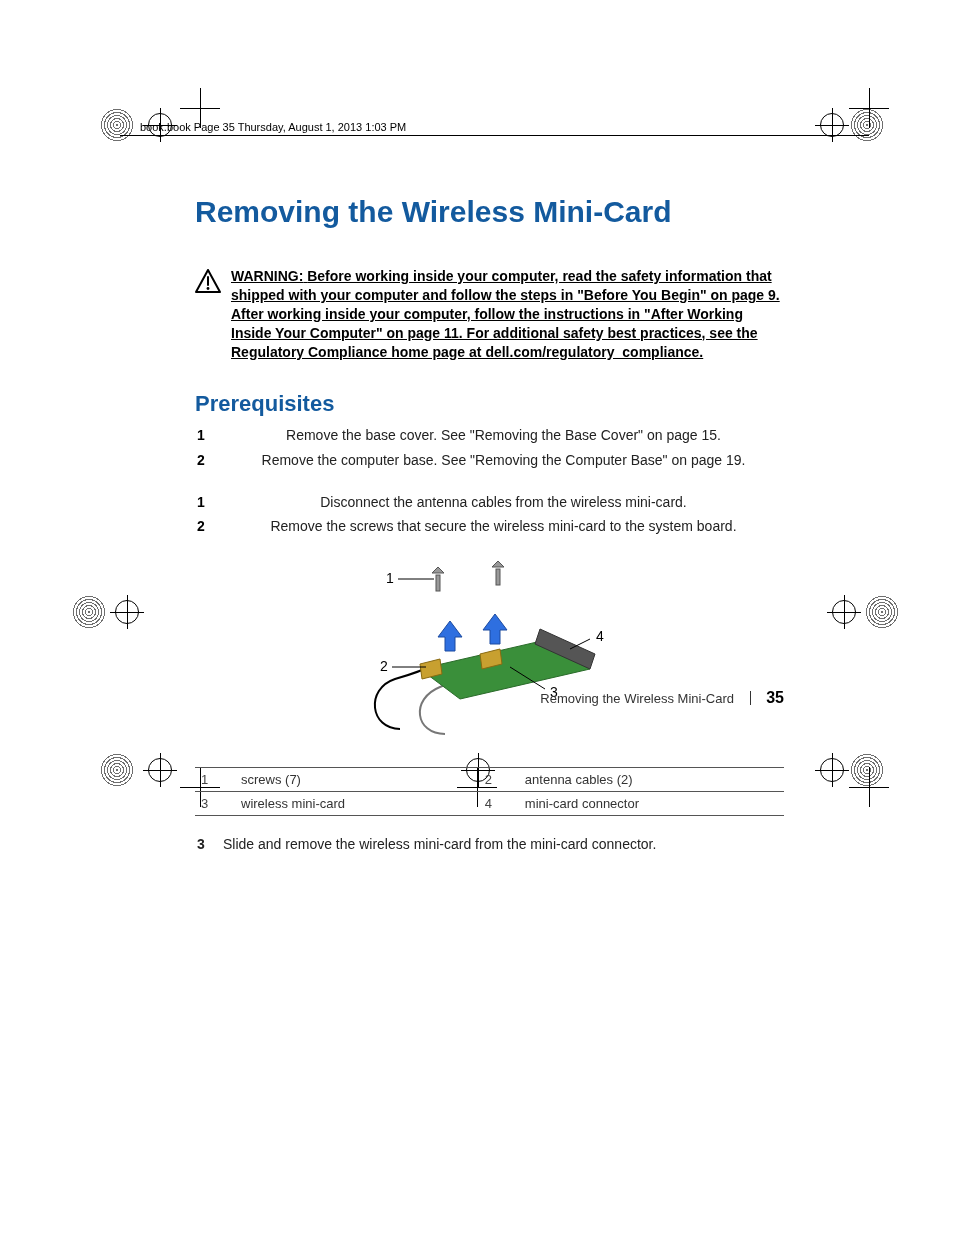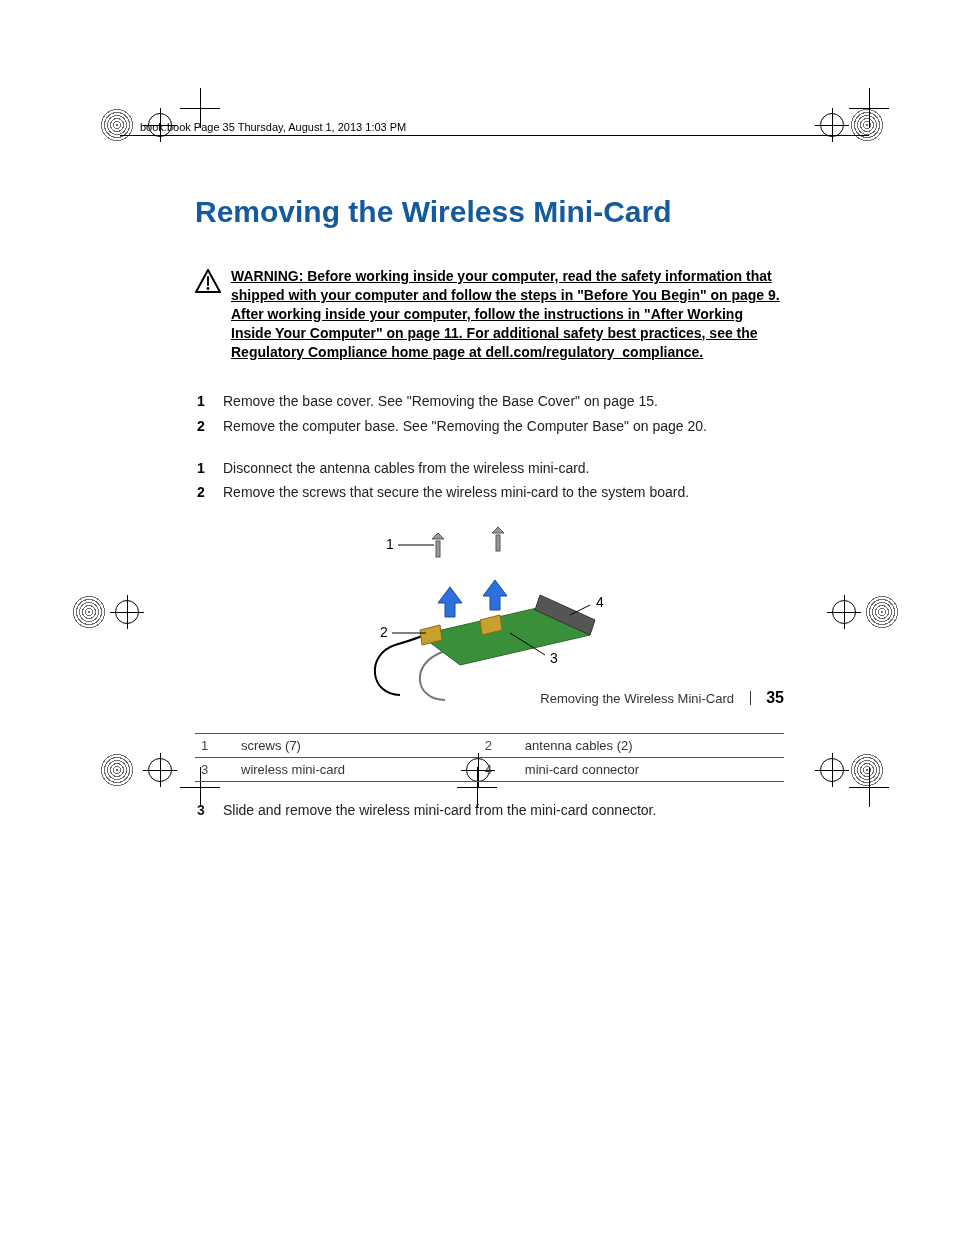--- a/index.html
+++ b/index.html
@@ -108,20 +108,21 @@
     margin: 10px 0 8px 0;
     font-size: 22px;
     font-weight: 700;
     color: #135a9e;
   }
   ol.steps {
     margin: 0 0 22px 0;
     padding: 0 0 0 28px;
     list-style: none;
     counter-reset: step;
+    text-align: center;
   }
   ol.steps > li {
     counter-increment: step;
     position: relative;
     font-size: 14px;
     line-height: 1.45;
     margin: 4px 0;
     color: #222;
   }
   ol.steps > li::before {
@@ -235,23 +236,24 @@
           <line x1="13" y1="8" x2="13" y2="16" stroke="#000" stroke-width="2" stroke-linecap="round"></line>
           <circle cx="13" cy="19.5" r="1.4" fill="#000"></circle>
         </svg>
       </span>
       <div class="warning-text">
         <span>WARNING:</span>
         <span>Before working inside your computer, read the safety information that shipped with your computer and follow the steps in "Before You Begin" on page 9. After working inside your computer, follow the instructions in "After Working Inside Your Computer" on page 11. For additional safety best practices, see the Regulatory Compliance home page at dell.com/regulatory_compliance.</span>
       </div>
     </div>
 
+    <h2 class="section">Prerequisites</h2>
     <ol class="steps">
       <li>Remove the base cover. See "Removing the Base Cover" on page 15.</li>
-      <li>Remove the computer base. See "Removing the Computer Base" on page 20.</li>
+      <li>Remove the computer base. See "Removing the Computer Base" on page 19.</li>
     </ol>
 
     <ol class="steps">
       <li>Disconnect the antenna cables from the wireless mini-card.</li>
       <li>Remove the screws that secure the wireless mini-card to the system board.</li>
     </ol>
 
     <svg class="figure" width="300" height="190" viewBox="0 0 300 190">
 
       <path d="M60 170 C 30 170, 25 130, 55 120 C 80 113, 90 108, 98 104" fill="none" stroke="#000" stroke-width="2"></path>

